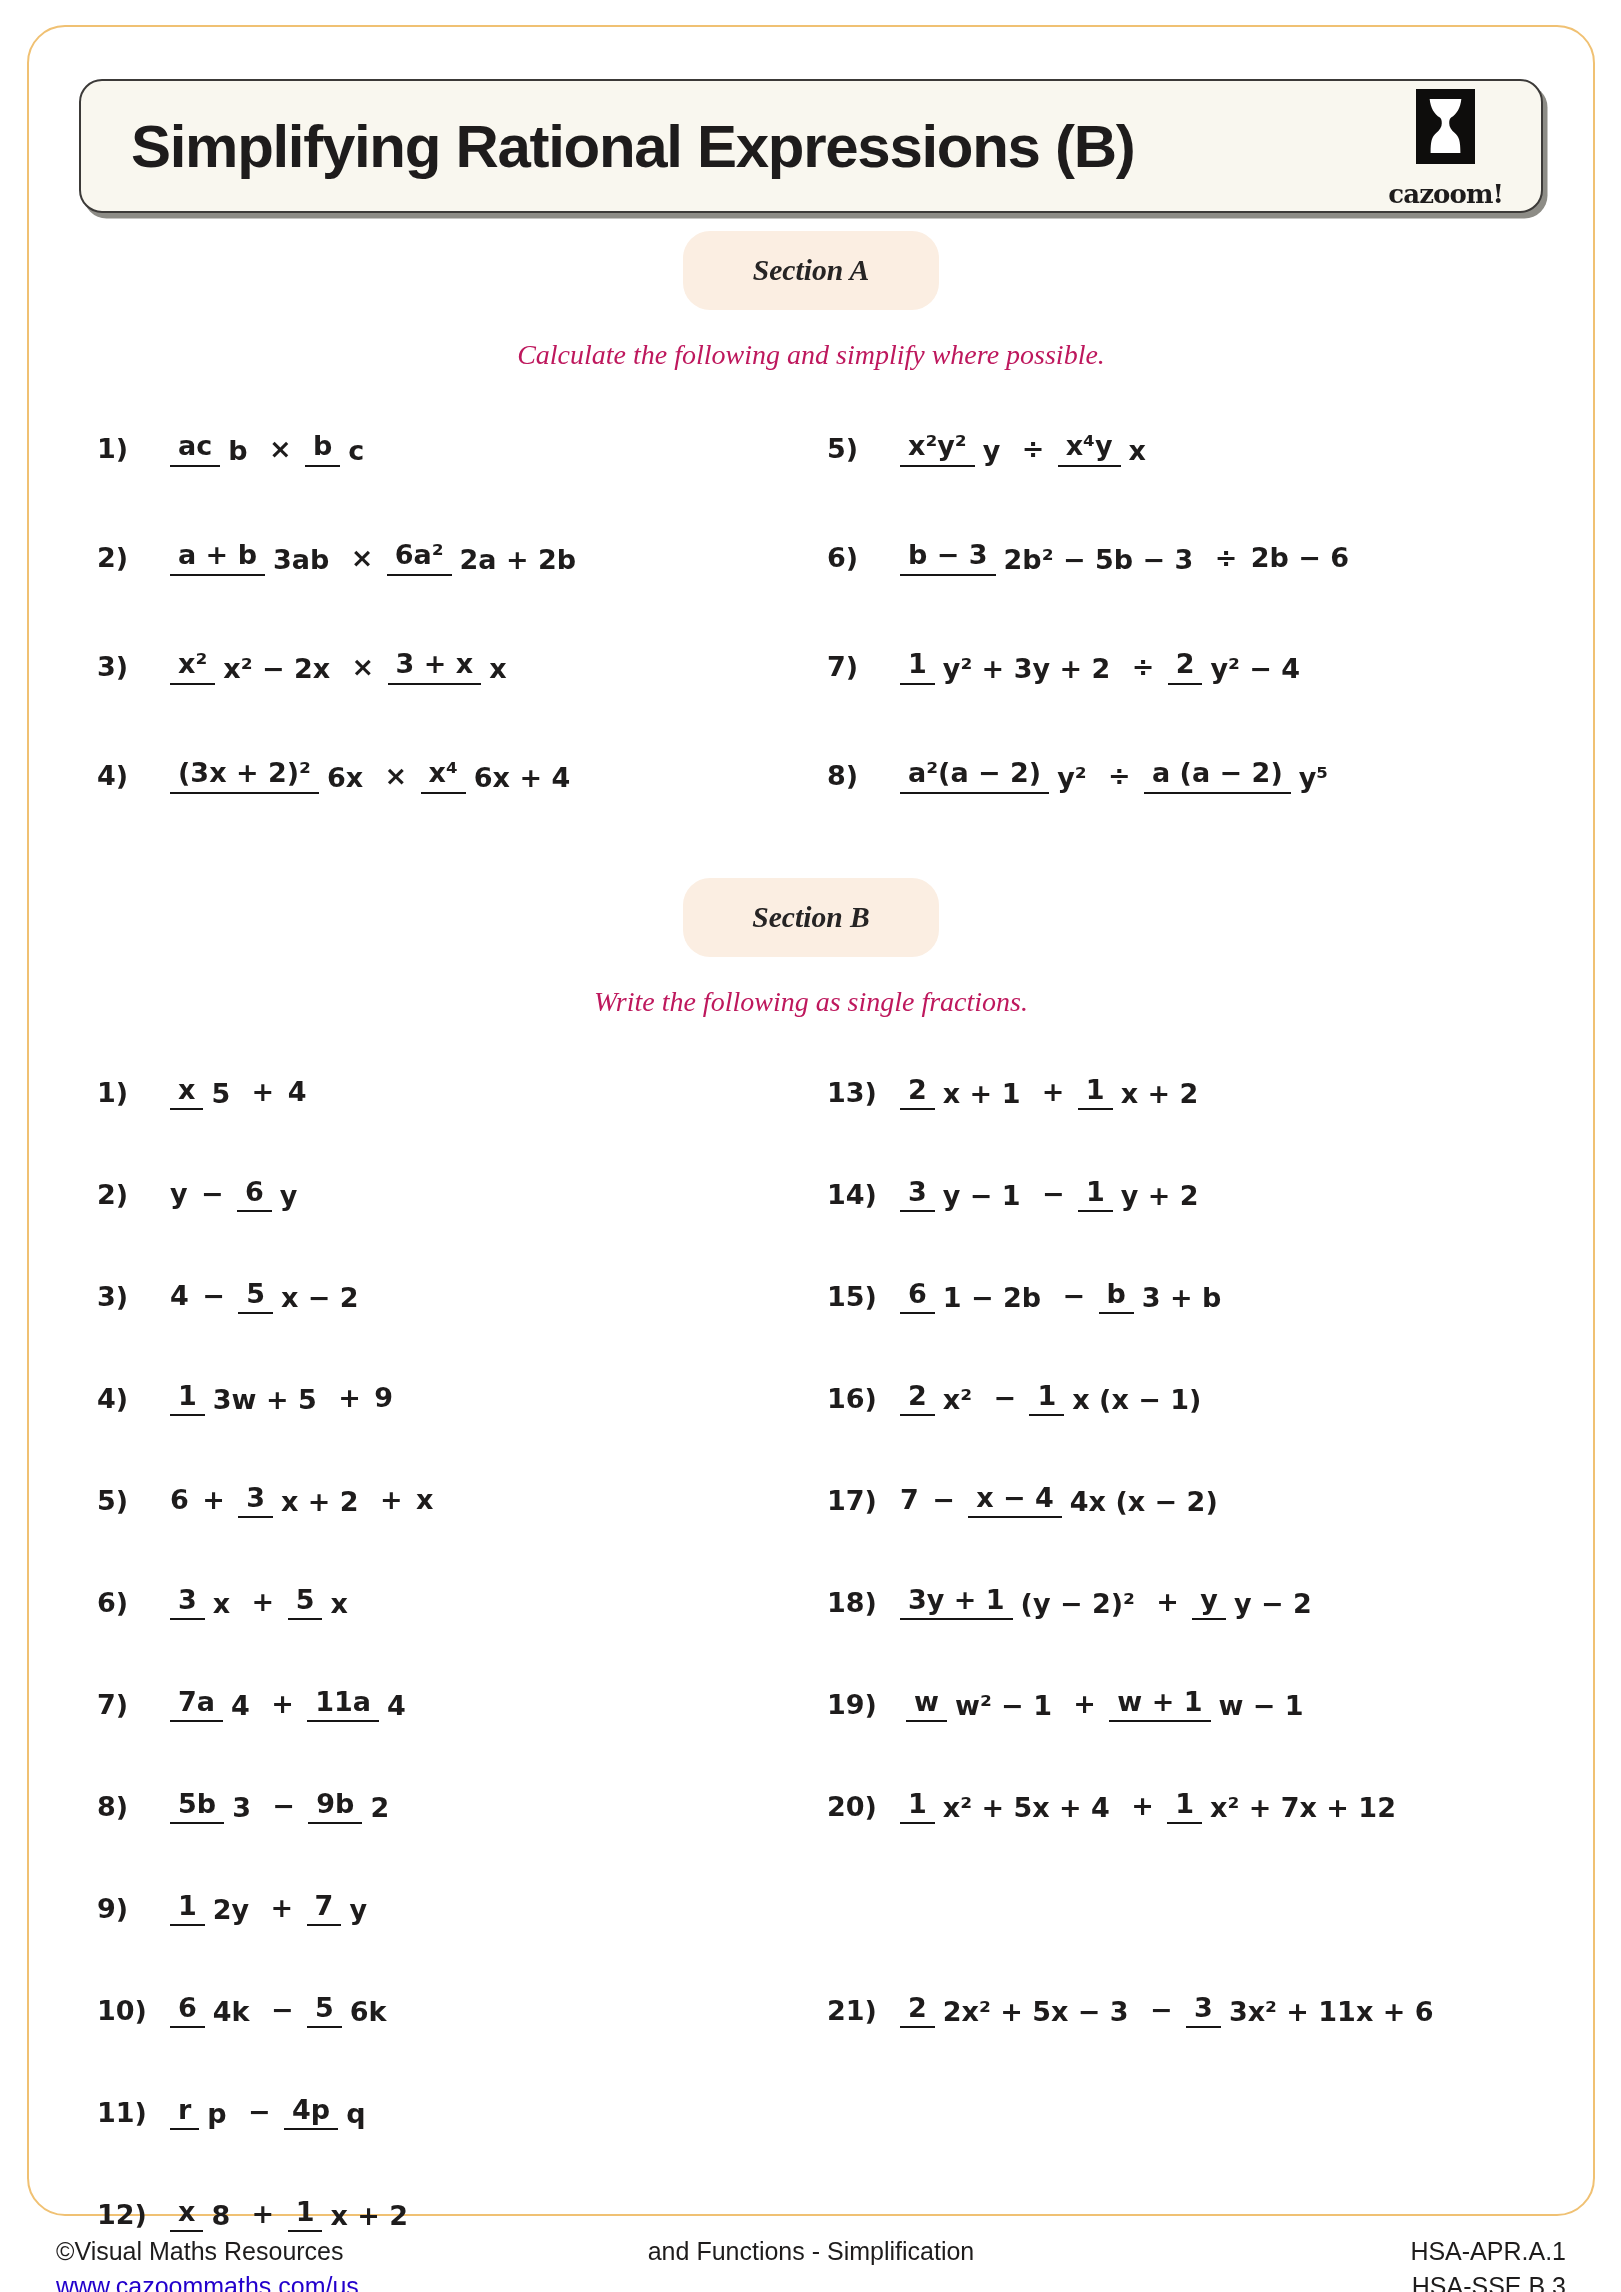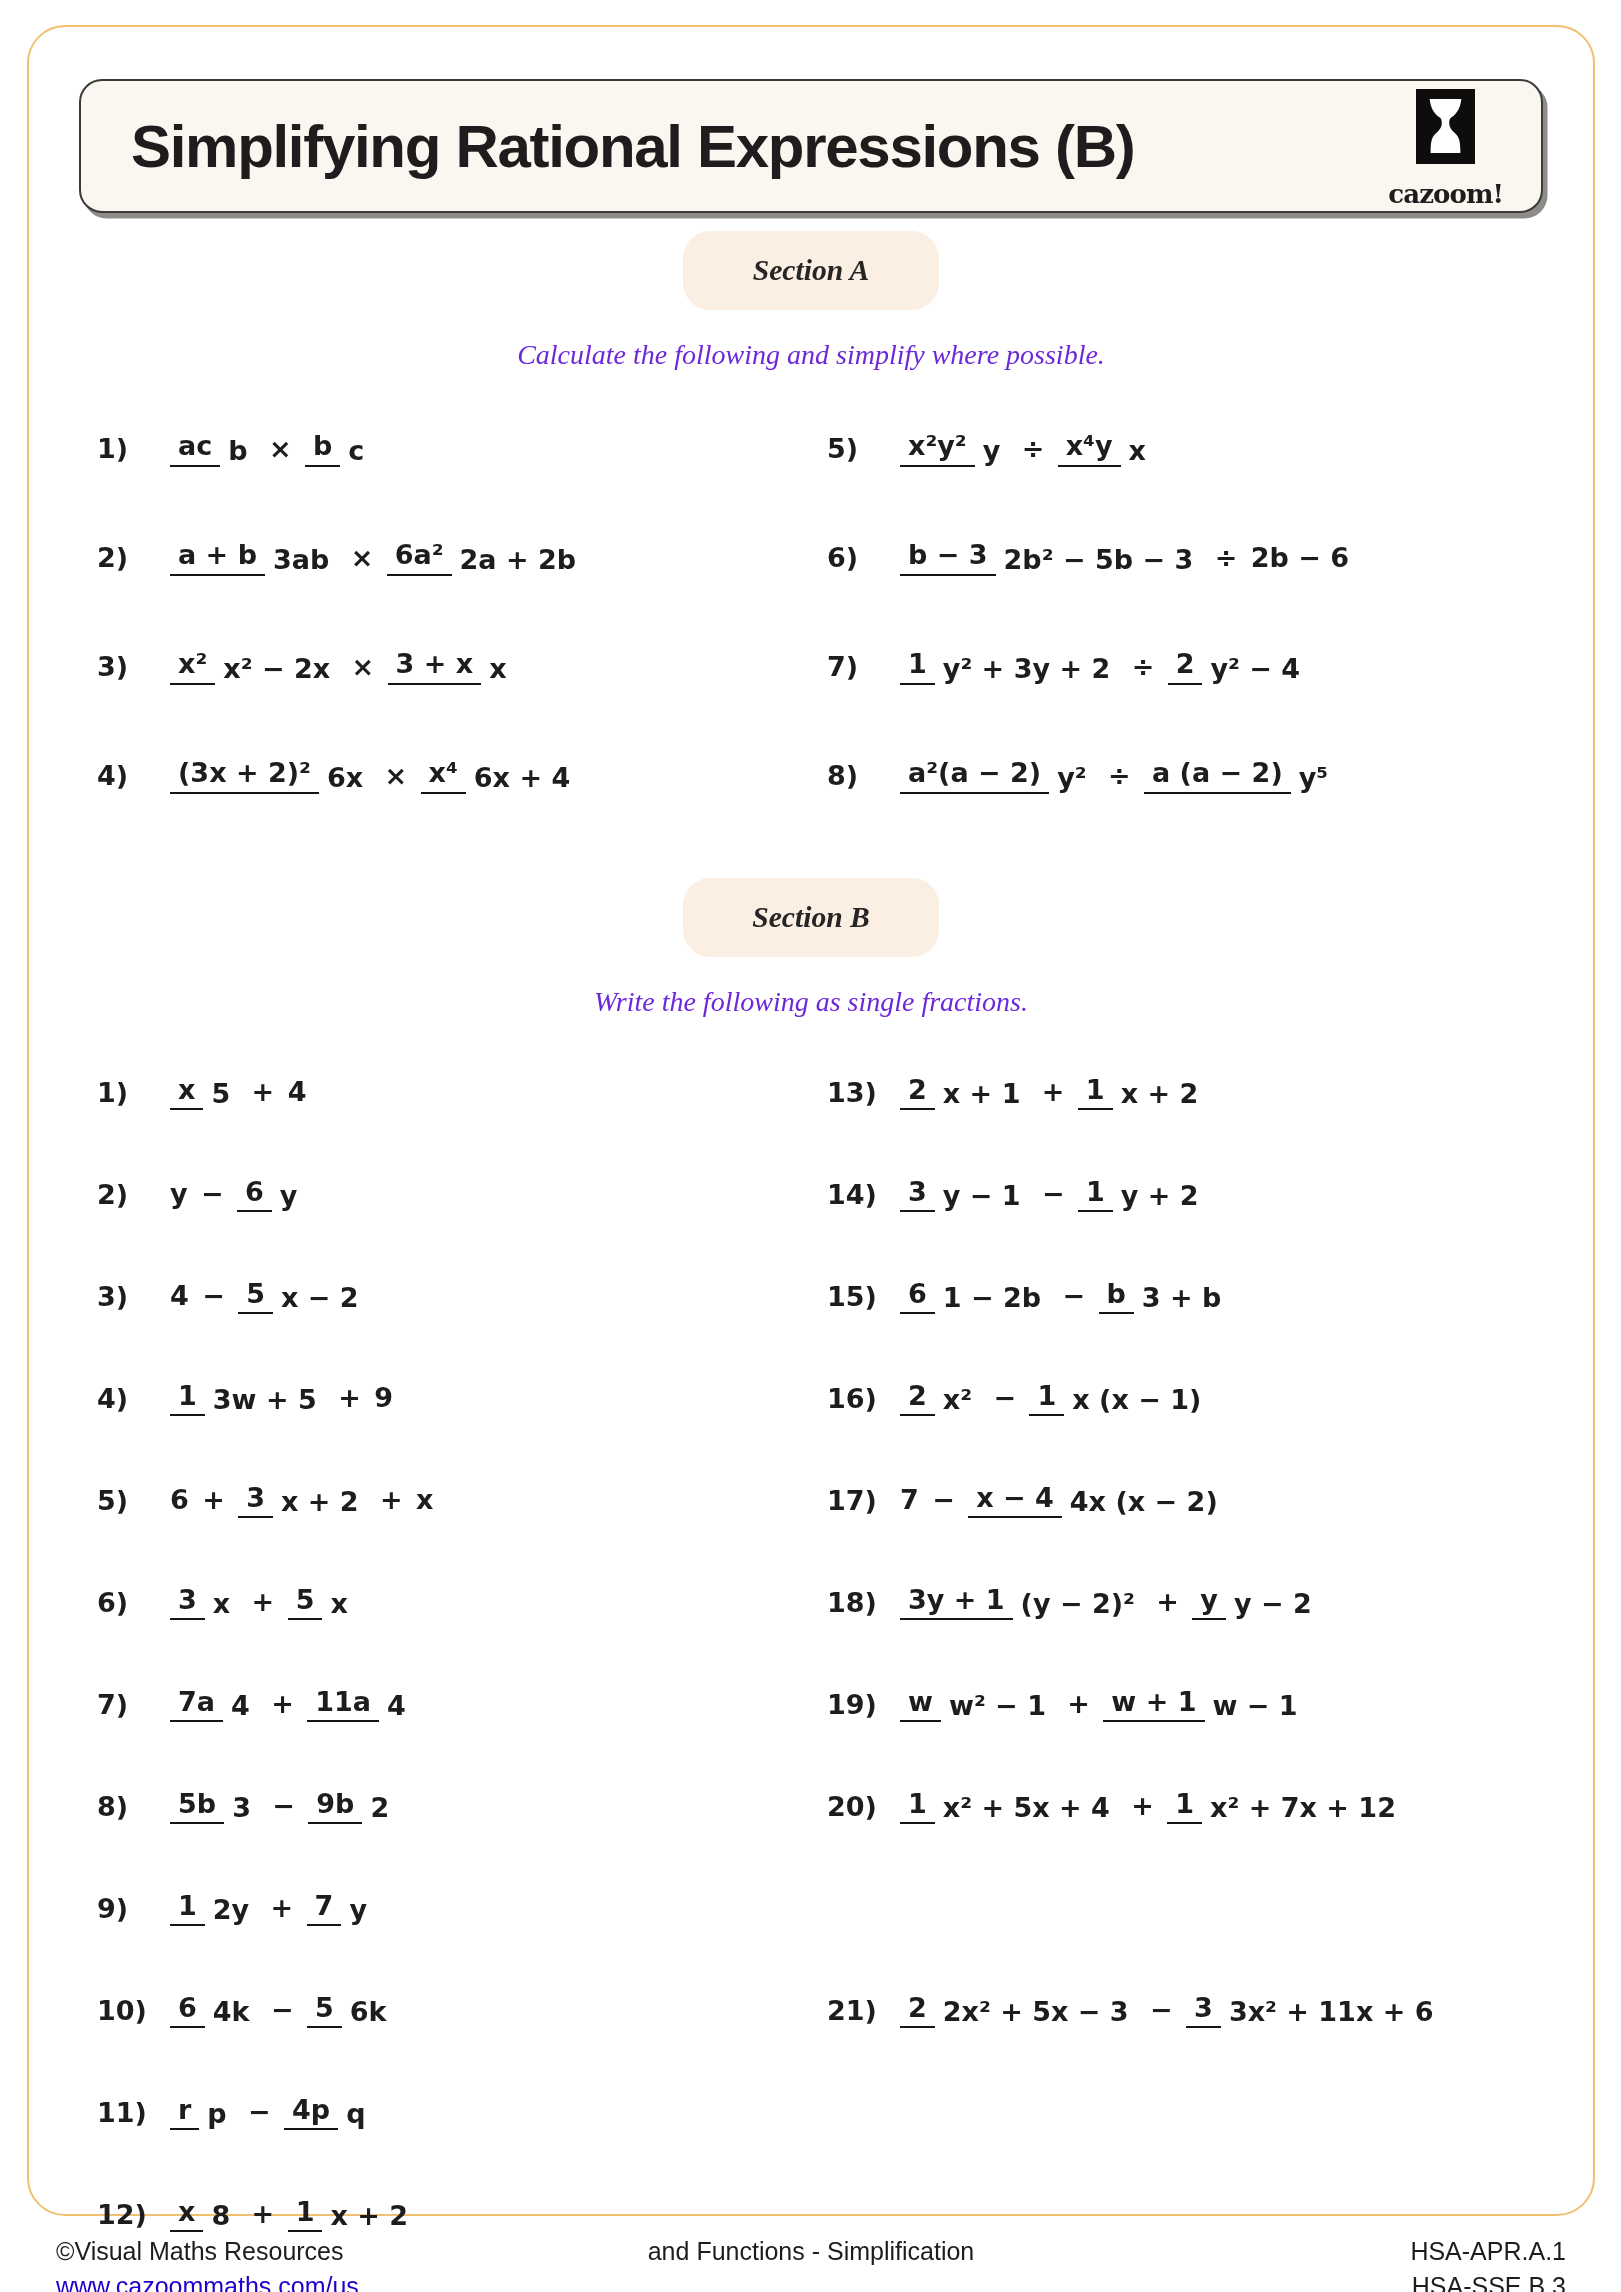--- a/index.html
+++ b/index.html
@@ -40,21 +40,21 @@
   
   .section-head{display:flex; align-items:center; gap:29px; margin-top:18px;flex-direction:column;}
   .badge{
     width:256px; height:79px; background:var(--peach); border-radius:27px;
     display:flex; align-items:center; justify-content:center;
     font-family:"Liberation Serif","DejaVu Serif",serif;
     font-weight:700; font-style:italic; font-size:29.6px; color:#262424;
   }
   .instruction{
     font-family:"Liberation Serif","DejaVu Serif",serif;
-    font-style:italic; font-size:28px; color:#6d28d9;
+    font-style:italic; font-size:28px; color:#be185d;
   }
 
   
   .problems{
     display:grid;
     grid-template-columns:730px 1fr;
     margin-top:23px;
   }
   .problem{display:flex; align-items:center; padding-left:18px;}
   .pnum{width:73px; flex-shrink:0; font-size:27px; font-weight:700; font-family:"DejaVu Sans","Liberation Sans",sans-serif;}
@@ -443,21 +443,21 @@
             <span class="fnum">3y + 1</span>
             <span class="fden">(y − 2)²</span>
           </span>
           <span class="op">+</span>
           <span class="frac">
             <span class="fnum">y</span>
             <span class="fden">y − 2</span>
           </span>
         </span>
       </div>
-      <div class="problem" style="grid-area: 7 / 2;">
+      <div class="problem" style="grid-area: 7 / 2; gap: 6px;">
         <span class="pnum">19)</span>
         <span class="expr">
           <span class="frac">
             <span class="fnum">w</span>
             <span class="fden">w² − 1</span>
           </span>
           <span class="op">+</span>
           <span class="frac">
             <span class="fnum">w + 1</span>
             <span class="fden">w − 1</span>

